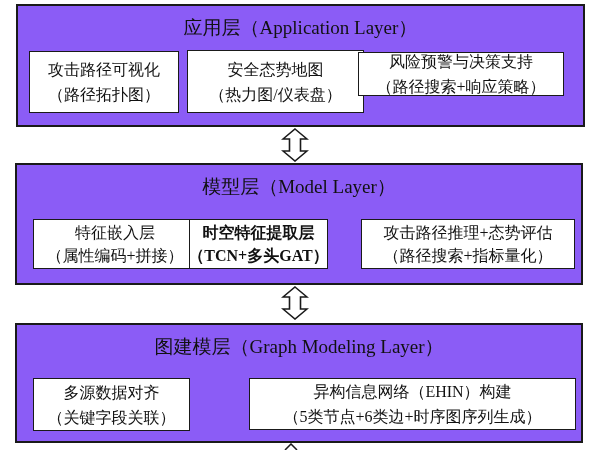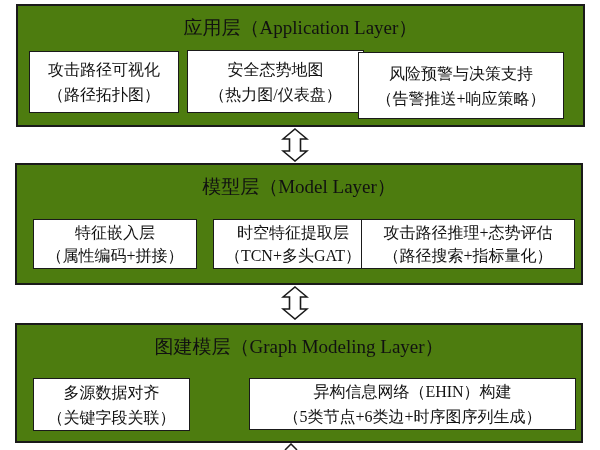--- a/index.html
+++ b/index.html
@@ -12,21 +12,21 @@
     width: 600px;
     height: 450px;
     background: #ffffff;
     font-family: "Liberation Serif", "DejaVu Serif", serif;
     color: #111111;
     overflow: hidden;
   }
   .layer {
     position: absolute;
     border: 2px solid #1a1a1a;
-    background: #4d7c0f;
+    background: #8b5cf6;
     box-sizing: border-box;
   }
   .layer1 { left: 16px; top: 4px;   width: 569px; height: 123px; }
   .layer2 { left: 15px; top: 163px; width: 568px; height: 122px; }
   .layer3 { left: 15px; top: 323px; width: 568px; height: 120px; }
   .layer-title {
     position: absolute;
     left: 0;
     top: 9px;
     width: 100%;
@@ -46,24 +46,24 @@
     text-align: center;
   }
   .sub div {
     font-size: 16px;
     line-height: 25px;
     white-space: nowrap;
   }
   
   .s11 { left: 11px;  top: 45px; width: 150px; height: 62px; }
   .s12 { left: 169px; top: 44px; width: 177px; height: 63px; }
-  .s13 { left: 340px; top: 46px; width: 206px; height: 67px; }
+  .s13 { left: 340px; top: 46px; width: 206px; height: 44px; }
   
   .s21 { left: 16px;  top: 54px; width: 164px; height: 50px; }
-  .s22 { left: 196px; top: 54px; width: 160px; height: 50px; }
+  .s22 { left: 172px; top: 54px; width: 139px; height: 50px; font-weight: bold; }
   .s23 { left: 344px; top: 54px; width: 214px; height: 50px; }
   .s21 div, .s22 div, .s23 div { line-height: 23px; }
   
   .s31 { left: 16px;  top: 53px; width: 157px; height: 53px; }
   .s32 { left: 232px; top: 53px; width: 327px; height: 52px; justify-content: space-between; }
   .arrow {
     position: absolute;
     width: 28px;
     height: 34px;
   }
@@ -87,21 +87,21 @@
     <div class="sub s11">
       <div>攻击路径可视化</div>
       <div>（路径拓扑图）</div>
     </div>
     <div class="sub s12">
       <div>安全态势地图</div>
       <div>（热力图/仪表盘）</div>
     </div>
     <div class="sub s13">
       <div>风险预警与决策支持</div>
-      <div>（告警推送+响应策略）</div>
+      <div>（路径搜索+响应策略）</div>
     </div>
   </section>
 
   <svg class="arrow arrow1" viewBox="0 0 28 34">
     <polygon points="14,1 26,11 19.5,11 19.5,23 26,23 14,33 2,23 8.5,23 8.5,11 2,11" fill="#ffffff" stroke="#1a1a1a" stroke-width="1.6"></polygon>
   </svg>
 
   <section class="layer layer2">
     <div class="layer-title">模型层（Model Layer）</div>
     <div class="sub s21">

